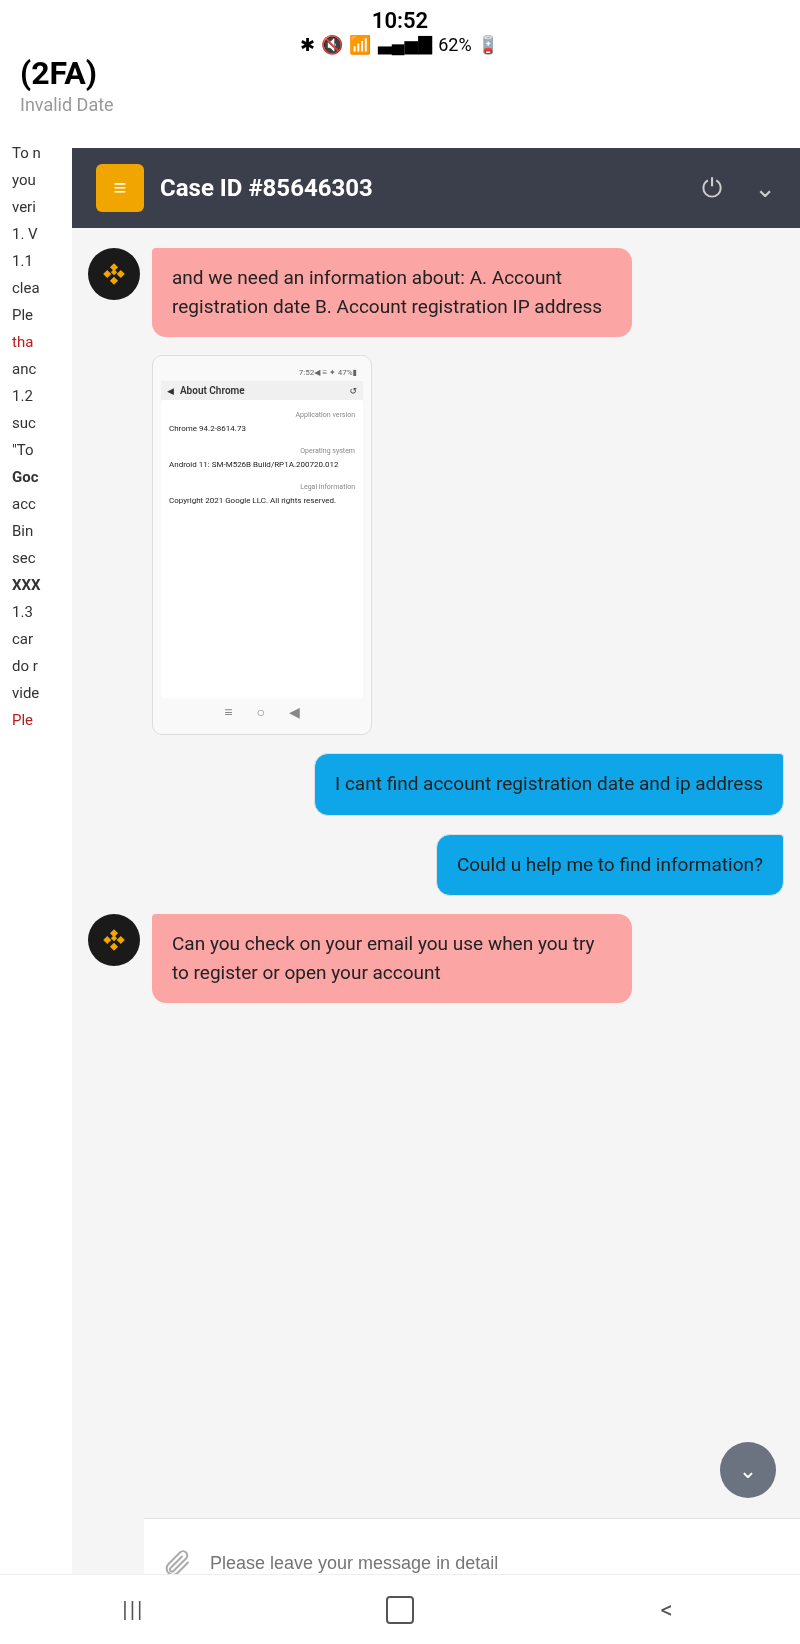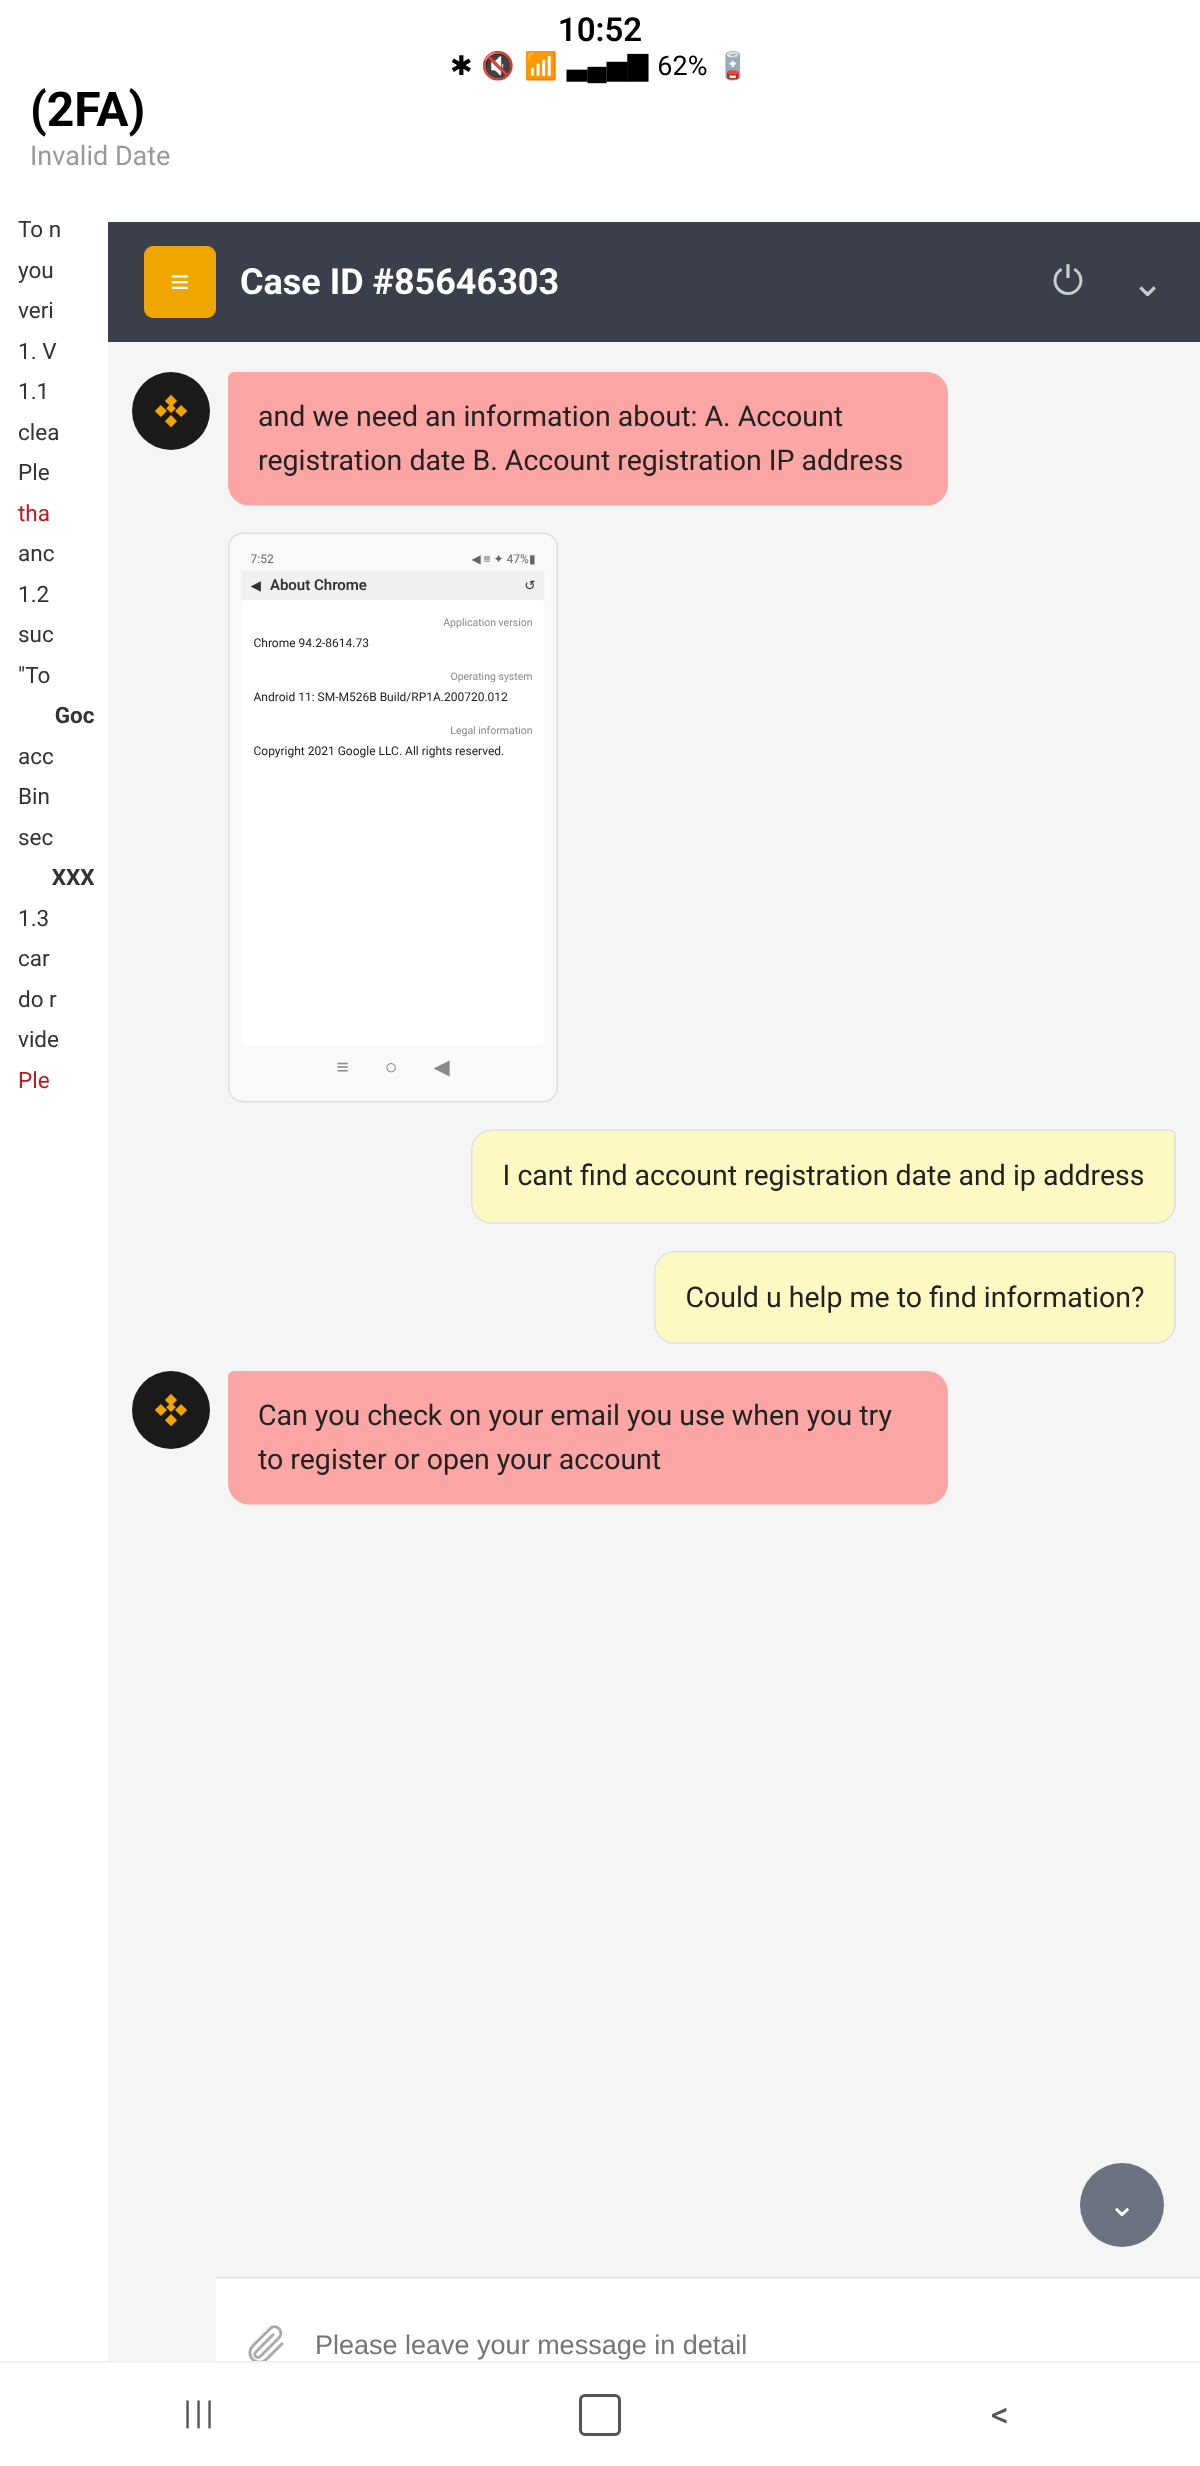--- a/index.html
+++ b/index.html
@@ -64,21 +64,21 @@
       font-size: 15px;
       color: #333;
       line-height: 1.8;
     }
     .bg-line {
       white-space: nowrap;
       overflow: hidden;
       max-width: 75px;
     }
     .bg-line.red { color: #b91c1c; }
-    .bg-line.bold { font-weight: 700; text-align: right; }
+    .bg-line.bold { font-weight: 700; }
 
     
     .chat-overlay {
       position: absolute;
       top: 148px;
       left: 72px;
       right: 0;
       width: 728px;
       height: 1460px;
       background: #f5f5f5;
@@ -170,42 +170,42 @@
       border-radius: 14px;
       font-size: 19px;
       line-height: 1.5;
       color: #222;
     }
     .bubble.incoming-bubble {
       background: #fca5a5;
       border-top-left-radius: 4px;
     }
     .bubble.outgoing-bubble {
-      background: #fef9c3;
+      background: #0ea5e9;
       border-top-right-radius: 4px;
       border: 1px solid #e0e0e0;
     }
 
     
     .screenshot-placeholder {
       width: 220px;
       height: 380px;
       background: #f9f9f9;
       border: 1px solid #ddd;
       border-radius: 10px;
       overflow: hidden;
       display: flex;
       flex-direction: column;
       padding: 8px;
       font-size: 9px;
       color: #555;
     }
     .screenshot-top-bar {
       display: flex;
-      justify-content: space-between;
+      justify-content: flex-end;
       align-items: center;
       padding: 4px 6px;
       font-size: 8px;
       color: #666;
     }
     .screenshot-content {
       background: #fff;
       flex: 1;
       border-radius: 4px;
       padding: 10px 8px;

